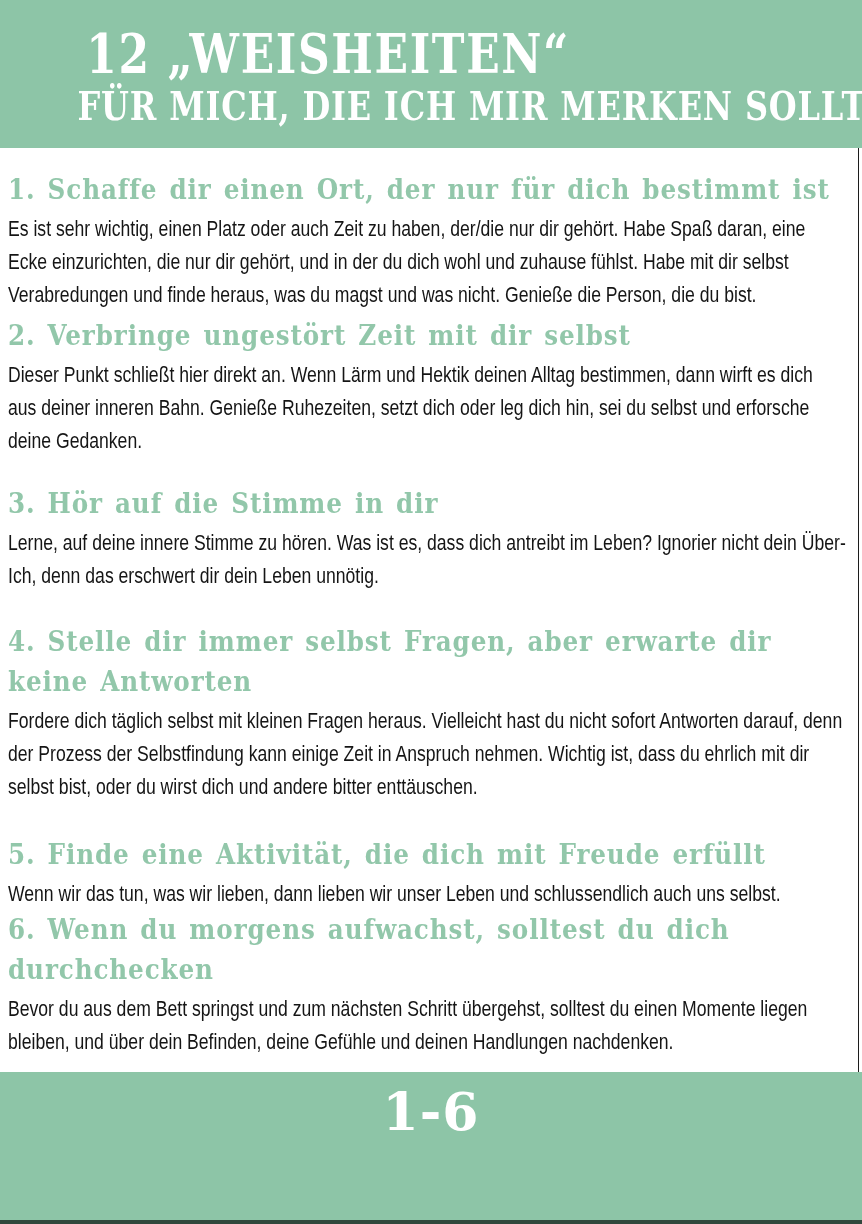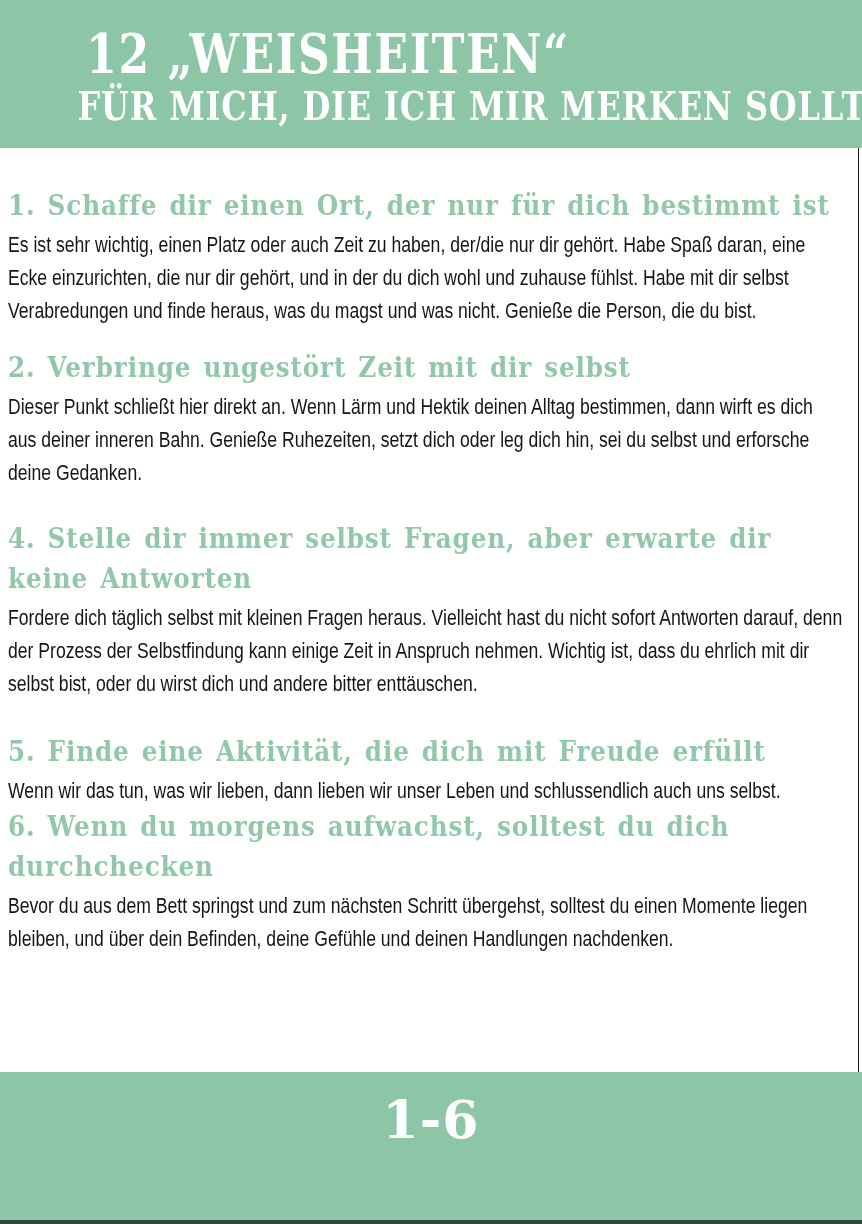--- a/index.html
+++ b/index.html
@@ -70,22 +70,22 @@
   .sec-body {
     font-family: "Liberation Sans", sans-serif;
     font-size: 22px;
     line-height: 33px;
     color: #151515;
     width: 125%;
     transform: scaleX(0.80);
     transform-origin: left top;
     margin: 2px 0 0 0;
   }
-  .sec-1 { margin-top: 38px; }
-  .sec-2 { margin-top: 21px; }
+  .sec-1 { margin-top: 22px; }
+  .sec-2 { margin-top: 5px; }
   .sec-3 { margin-top: 27px; }
   .sec-4 { margin-top: 30px; }
   .sec-5 { margin-top: 32px; }
   .sec-6 { }
 
   
   .edge-line {
     position: absolute;
     top: 148px;
     right: 3px;
@@ -98,21 +98,21 @@
   .footer-band {
     position: absolute;
     left: 0; right: 0; bottom: 0;
     height: 148px;
     background: #8dc5a7;
     border-bottom: 4px solid #31473c;
     text-align: center;
     color: #ffffff;
   }
   .footer-label {
-    margin-top: 20px;
+    margin-top: 12px;
     font-family: "DejaVu Serif", serif;
     font-weight: bold;
     font-size: 52px;
     line-height: 56px;
     letter-spacing: 1px;
   }
 </style>
 </head>
 <body>
 
@@ -128,20 +128,24 @@
     <div class="section sec-1">
       <h2 class="sec-heading">1. Schaffe dir einen Ort, der nur für dich bestimmt ist</h2>
       <p class="sec-body">Es ist sehr wichtig, einen Platz oder auch Zeit zu haben, der/die nur dir gehört. Habe Spaß daran, eine Ecke einzurichten, die nur dir gehört, und in der du dich wohl und zuhause fühlst. Habe mit dir selbst Verabredungen und finde heraus, was du magst und was nicht. Genieße die Person, die du bist.</p>
     </div>
 
     <div class="section sec-2">
       <h2 class="sec-heading">2. Verbringe ungestört Zeit mit dir selbst</h2>
       <p class="sec-body">Dieser Punkt schließt hier direkt an. Wenn Lärm und Hektik deinen Alltag bestimmen, dann wirft es dich aus deiner inneren Bahn. Genieße Ruhezeiten, setzt dich oder leg dich hin, sei du selbst und erforsche deine Gedanken.</p>
     </div>
 
+    <div class="section sec-3">
+      <h2 class="sec-heading">3. Hör auf die Stimme in dir</h2>
+      <p class="sec-body">Lerne, auf deine innere Stimme zu hören. Was ist es, dass dich antreibt im Leben? Ignorier nicht dein Über-Ich, denn das erschwert dir dein Leben unnötig.</p>
+    </div>
 
     <div class="section sec-4">
       <h2 class="sec-heading">4. Stelle dir immer selbst Fragen, aber erwarte dir
 keine Antworten</h2>
       <p class="sec-body">Fordere dich täglich selbst mit kleinen Fragen heraus. Vielleicht hast du nicht sofort Antworten darauf, denn der Prozess der Selbstfindung kann einige Zeit in Anspruch nehmen. Wichtig ist, dass du ehrlich mit dir selbst bist, oder du wirst dich und andere bitter enttäuschen.</p>
     </div>
 
     <div class="section sec-5">
       <h2 class="sec-heading">5. Finde eine Aktivität, die dich mit Freude erfüllt</h2>
       <p class="sec-body">Wenn wir das tun, was wir lieben, dann lieben wir unser Leben und schlussendlich auch uns selbst.</p>

